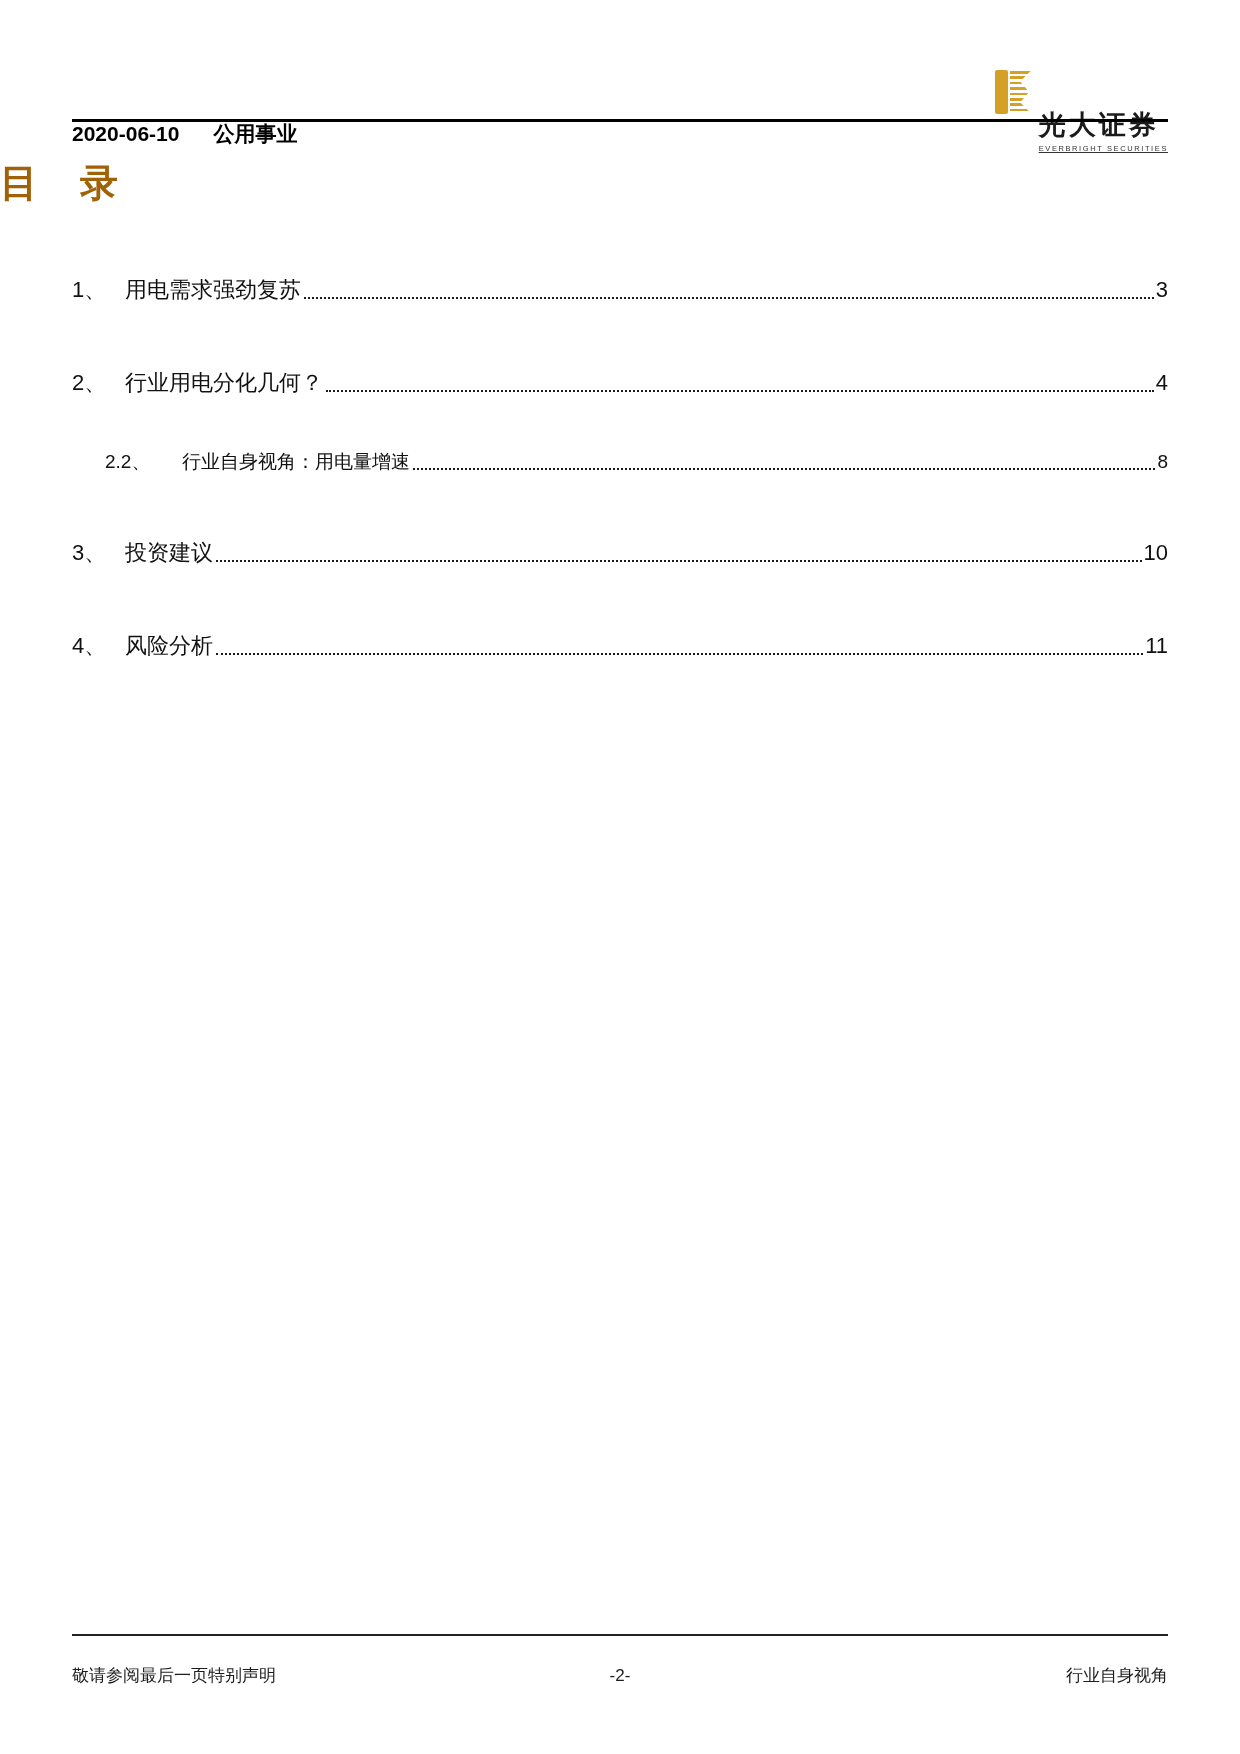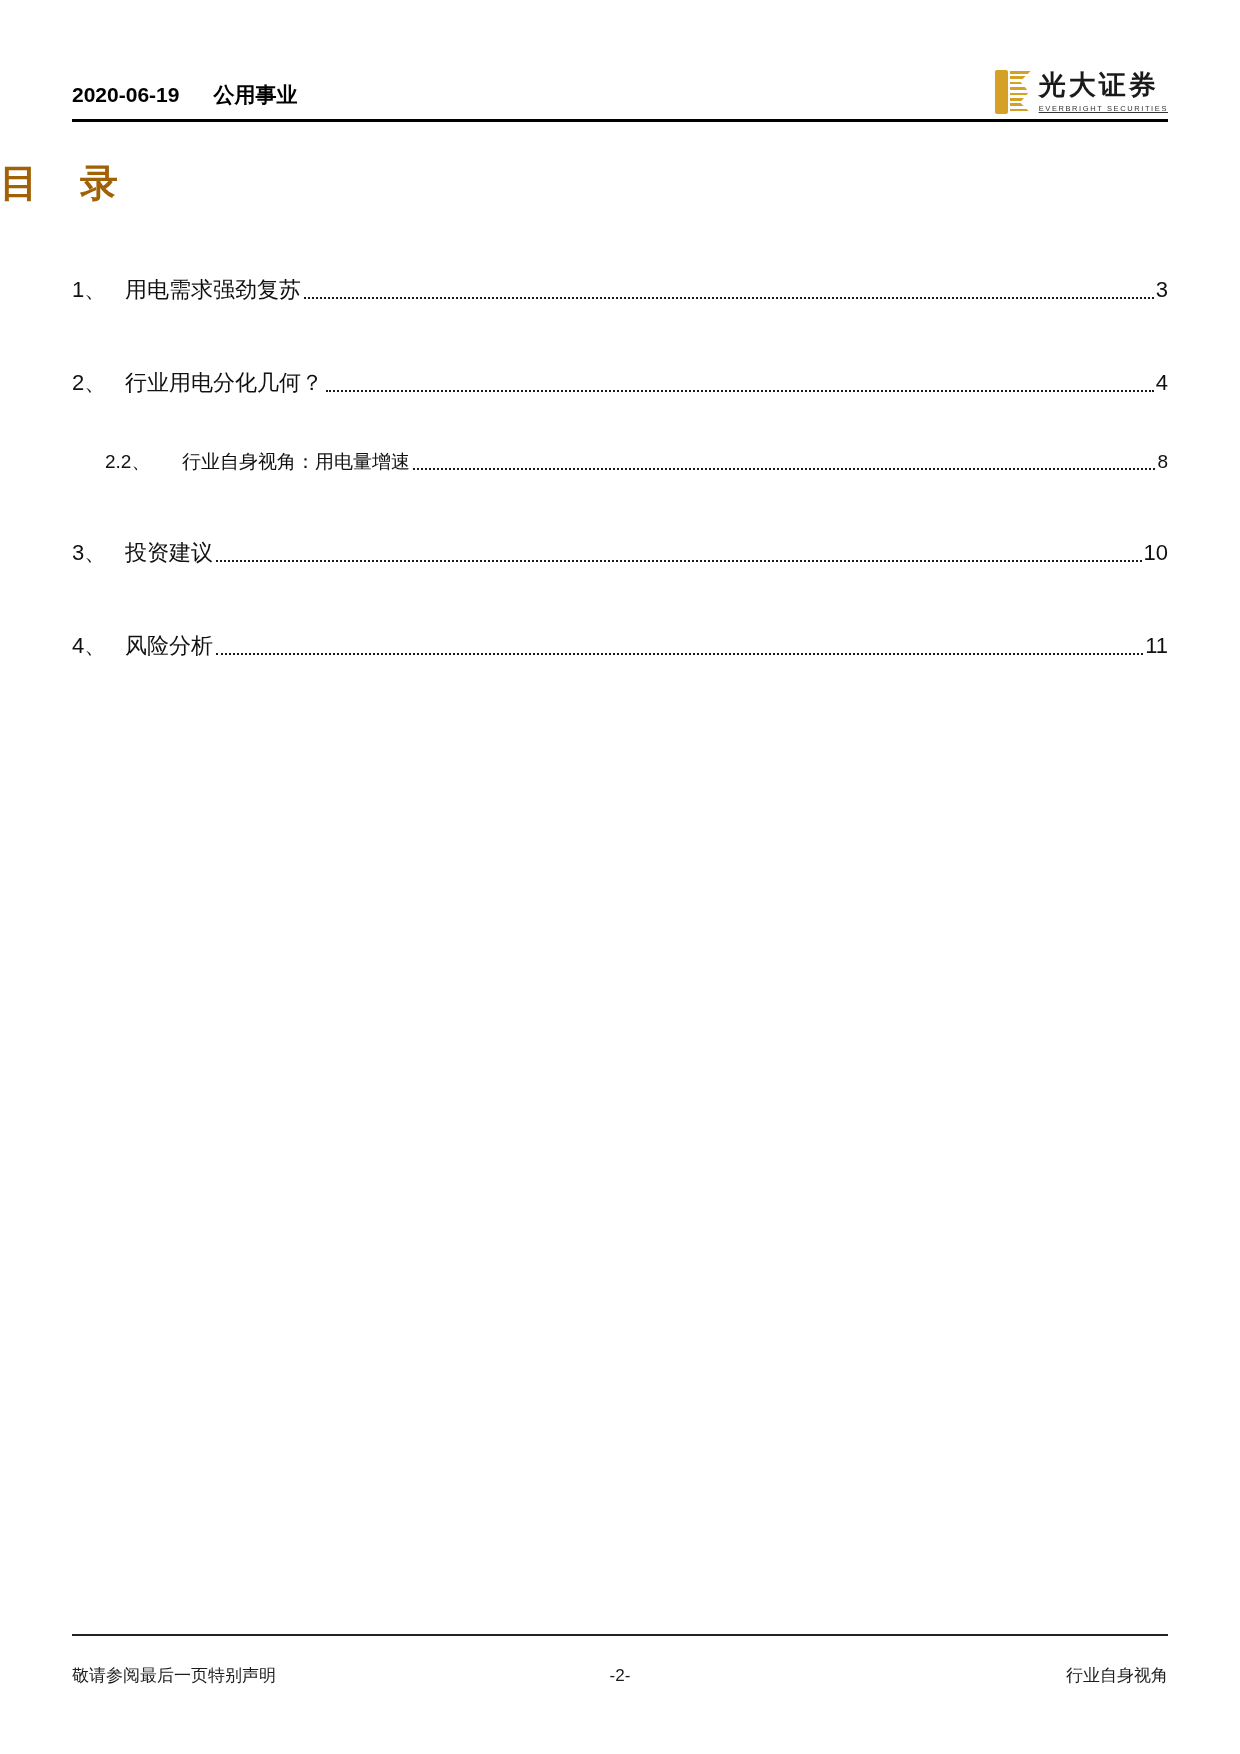--- a/index.html
+++ b/index.html
@@ -34,21 +34,21 @@
   .logo-mark { position:relative; width:36px; height:44px; flex:none; }
   .logo-bar {
     position:absolute; left:0; top:0; width:13px; height:44px;
     background:#d4a126; border-radius:2px;
   }
   .logo-stripes {
     position:absolute; left:15px; top:1px; width:21px; height:42px;
     background:repeating-linear-gradient(to bottom,#d4a126 0 2.6px,#ffffff 2.6px 5.4px);
     clip-path:polygon(0 0,100% 0,50% 25%,92% 50%,50% 75%,100% 100%,0 100%);
   }
-  .brand-text { display:flex; flex-direction:column; align-items:flex-start; }
+  .brand-text { display:flex; flex-direction:column; align-items:flex-start;margin-top:40px; }
   .brand-cn {
     font-family:"Liberation Serif", serif;
     font-weight:bold; font-size:27px; line-height:30px;
     letter-spacing:3px; color:#1a1a1a; white-space:nowrap;
   }
   .brand-en {
     font-size:7.5px; letter-spacing:1.6px; color:#333;
     margin-top:4px; white-space:nowrap;text-decoration:underline;
   }
 
@@ -94,21 +94,21 @@
   .footer-center { text-align:center; }
   .footer-right { text-align:right; }
 </style>
 </head>
 <body>
 
 <div class="page">
 
   <div class="header">
     <div class="header-left">
-      <span>2020-06-19</span>
+      <span>2020-06-10</span>
       <span>公用事业</span>
     </div>
     <div class="brand">
       <div class="logo-mark">
         <div class="logo-bar"></div>
         <div class="logo-stripes"></div>
       </div>
       <div class="brand-text">
         <span class="brand-cn">光大证券</span>
         <span class="brand-en">EVERBRIGHT SECURITIES</span>

